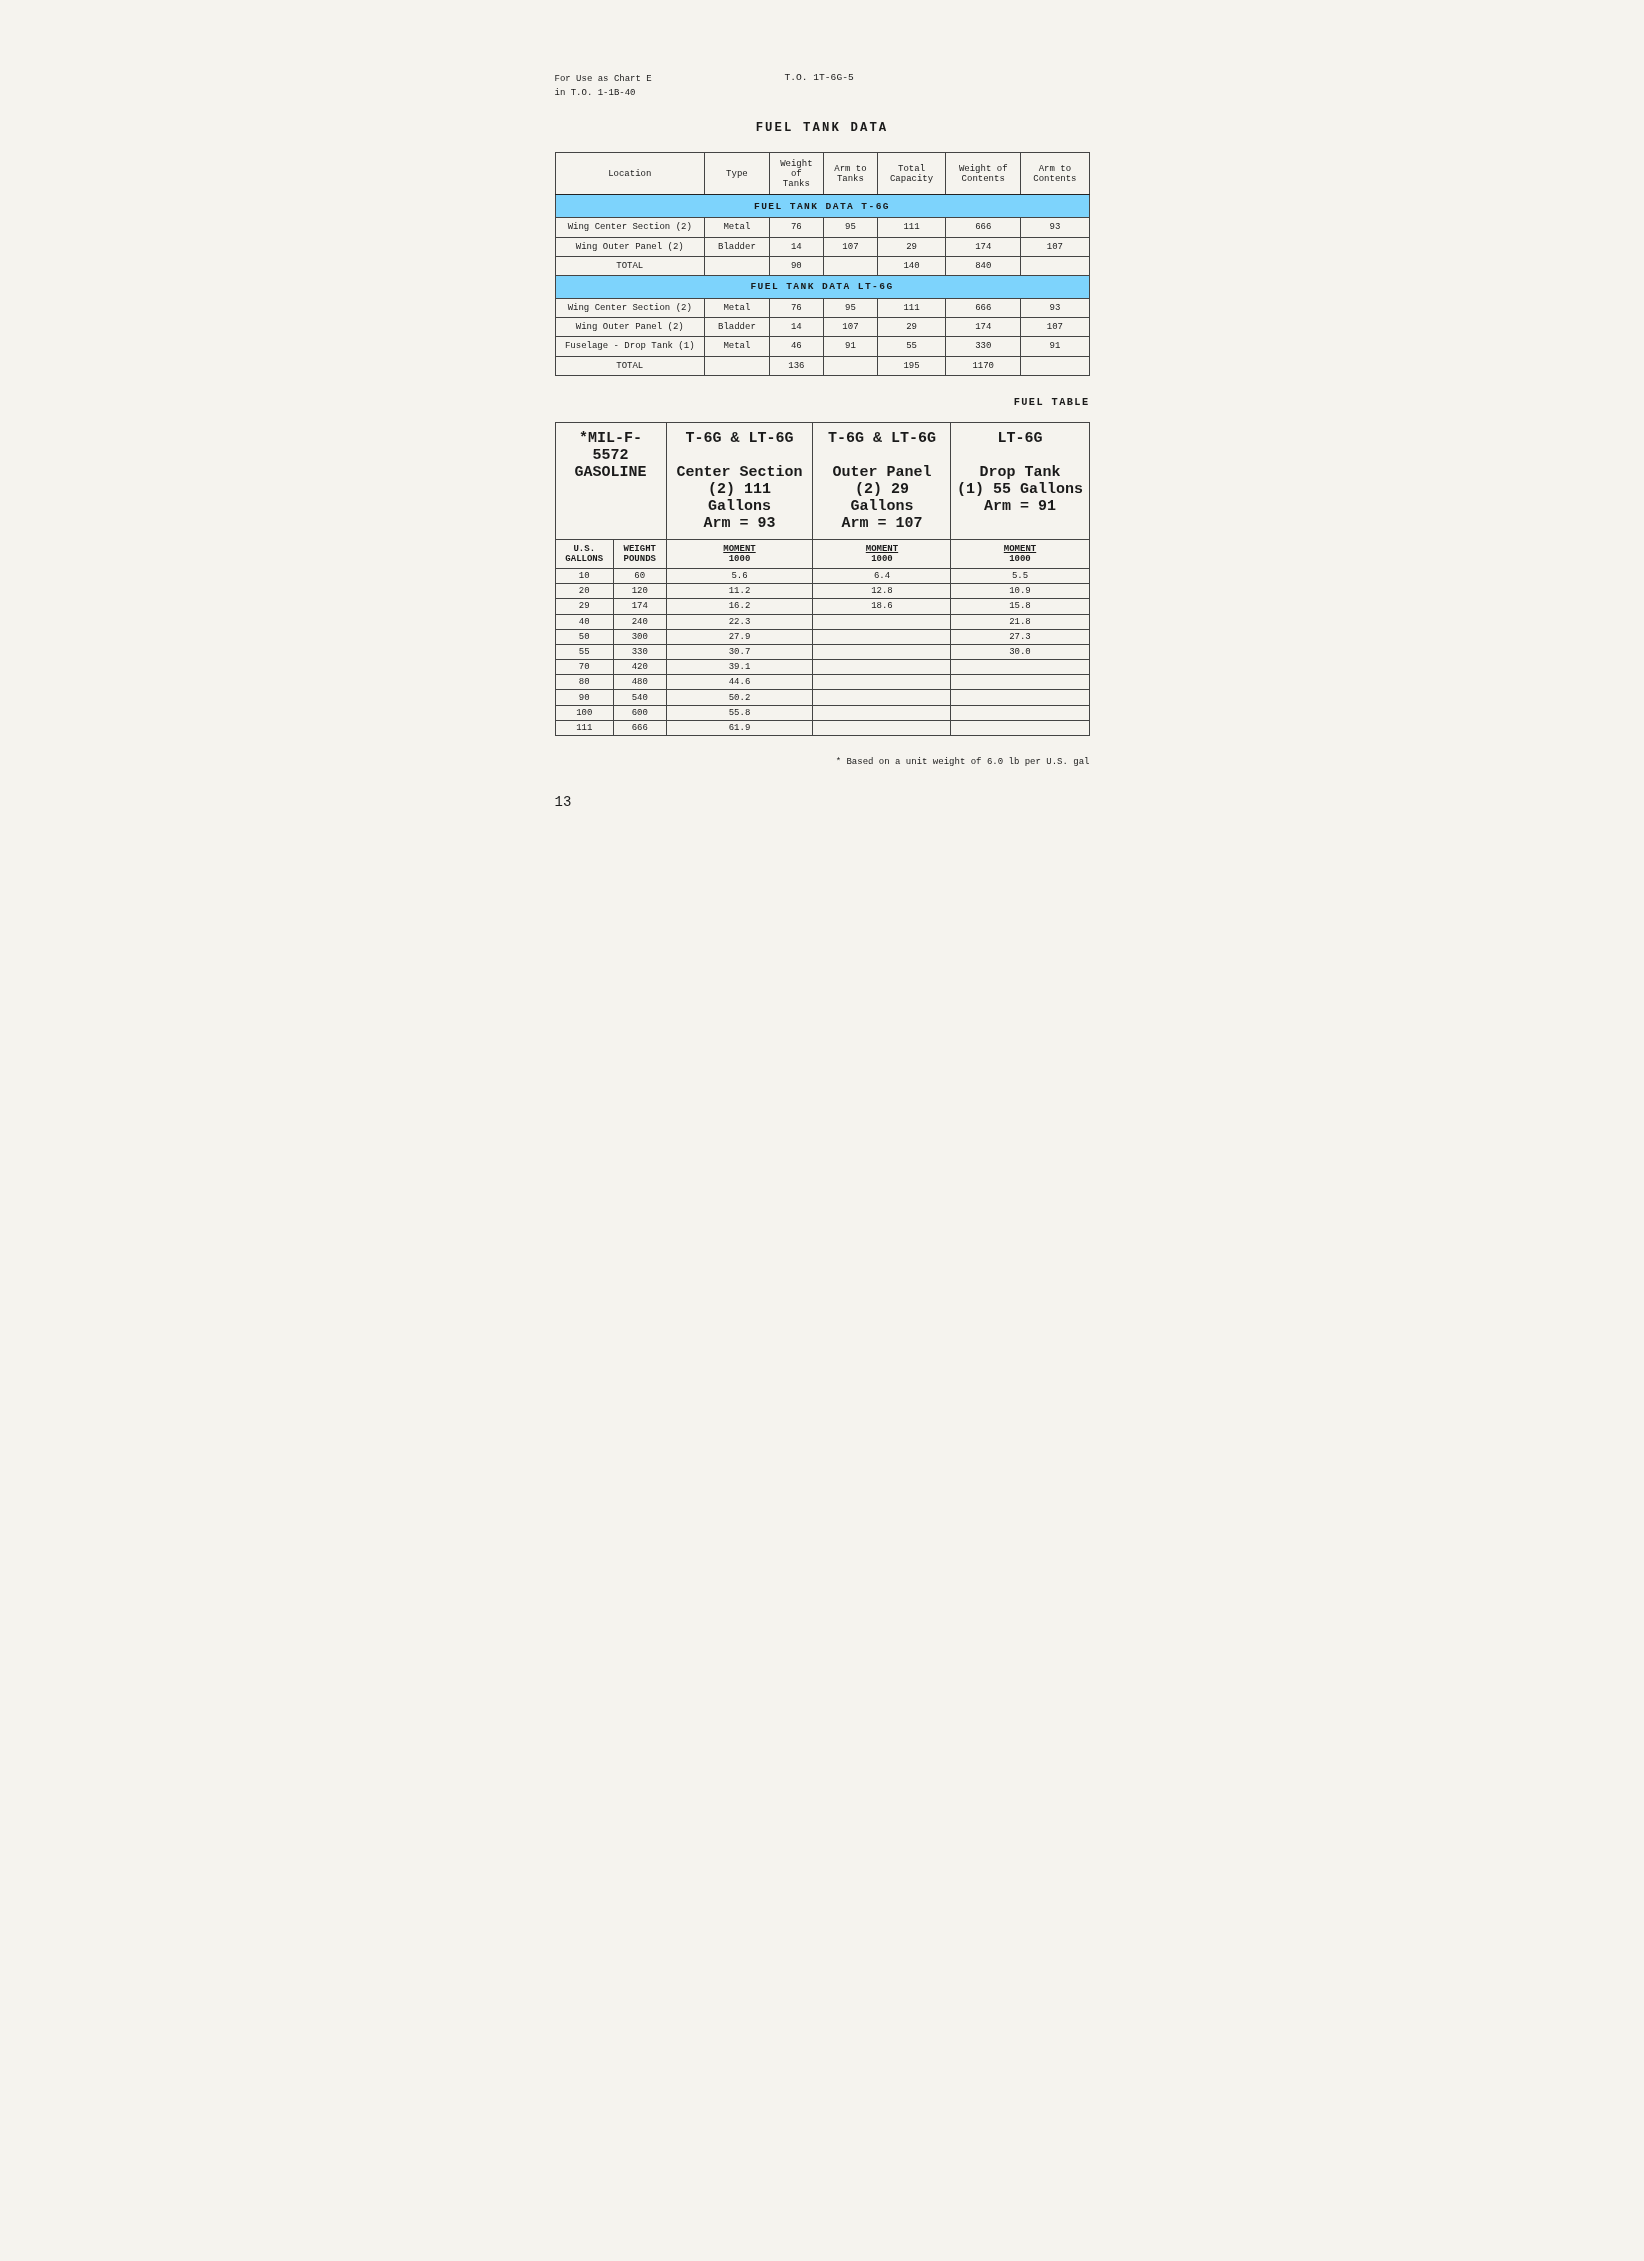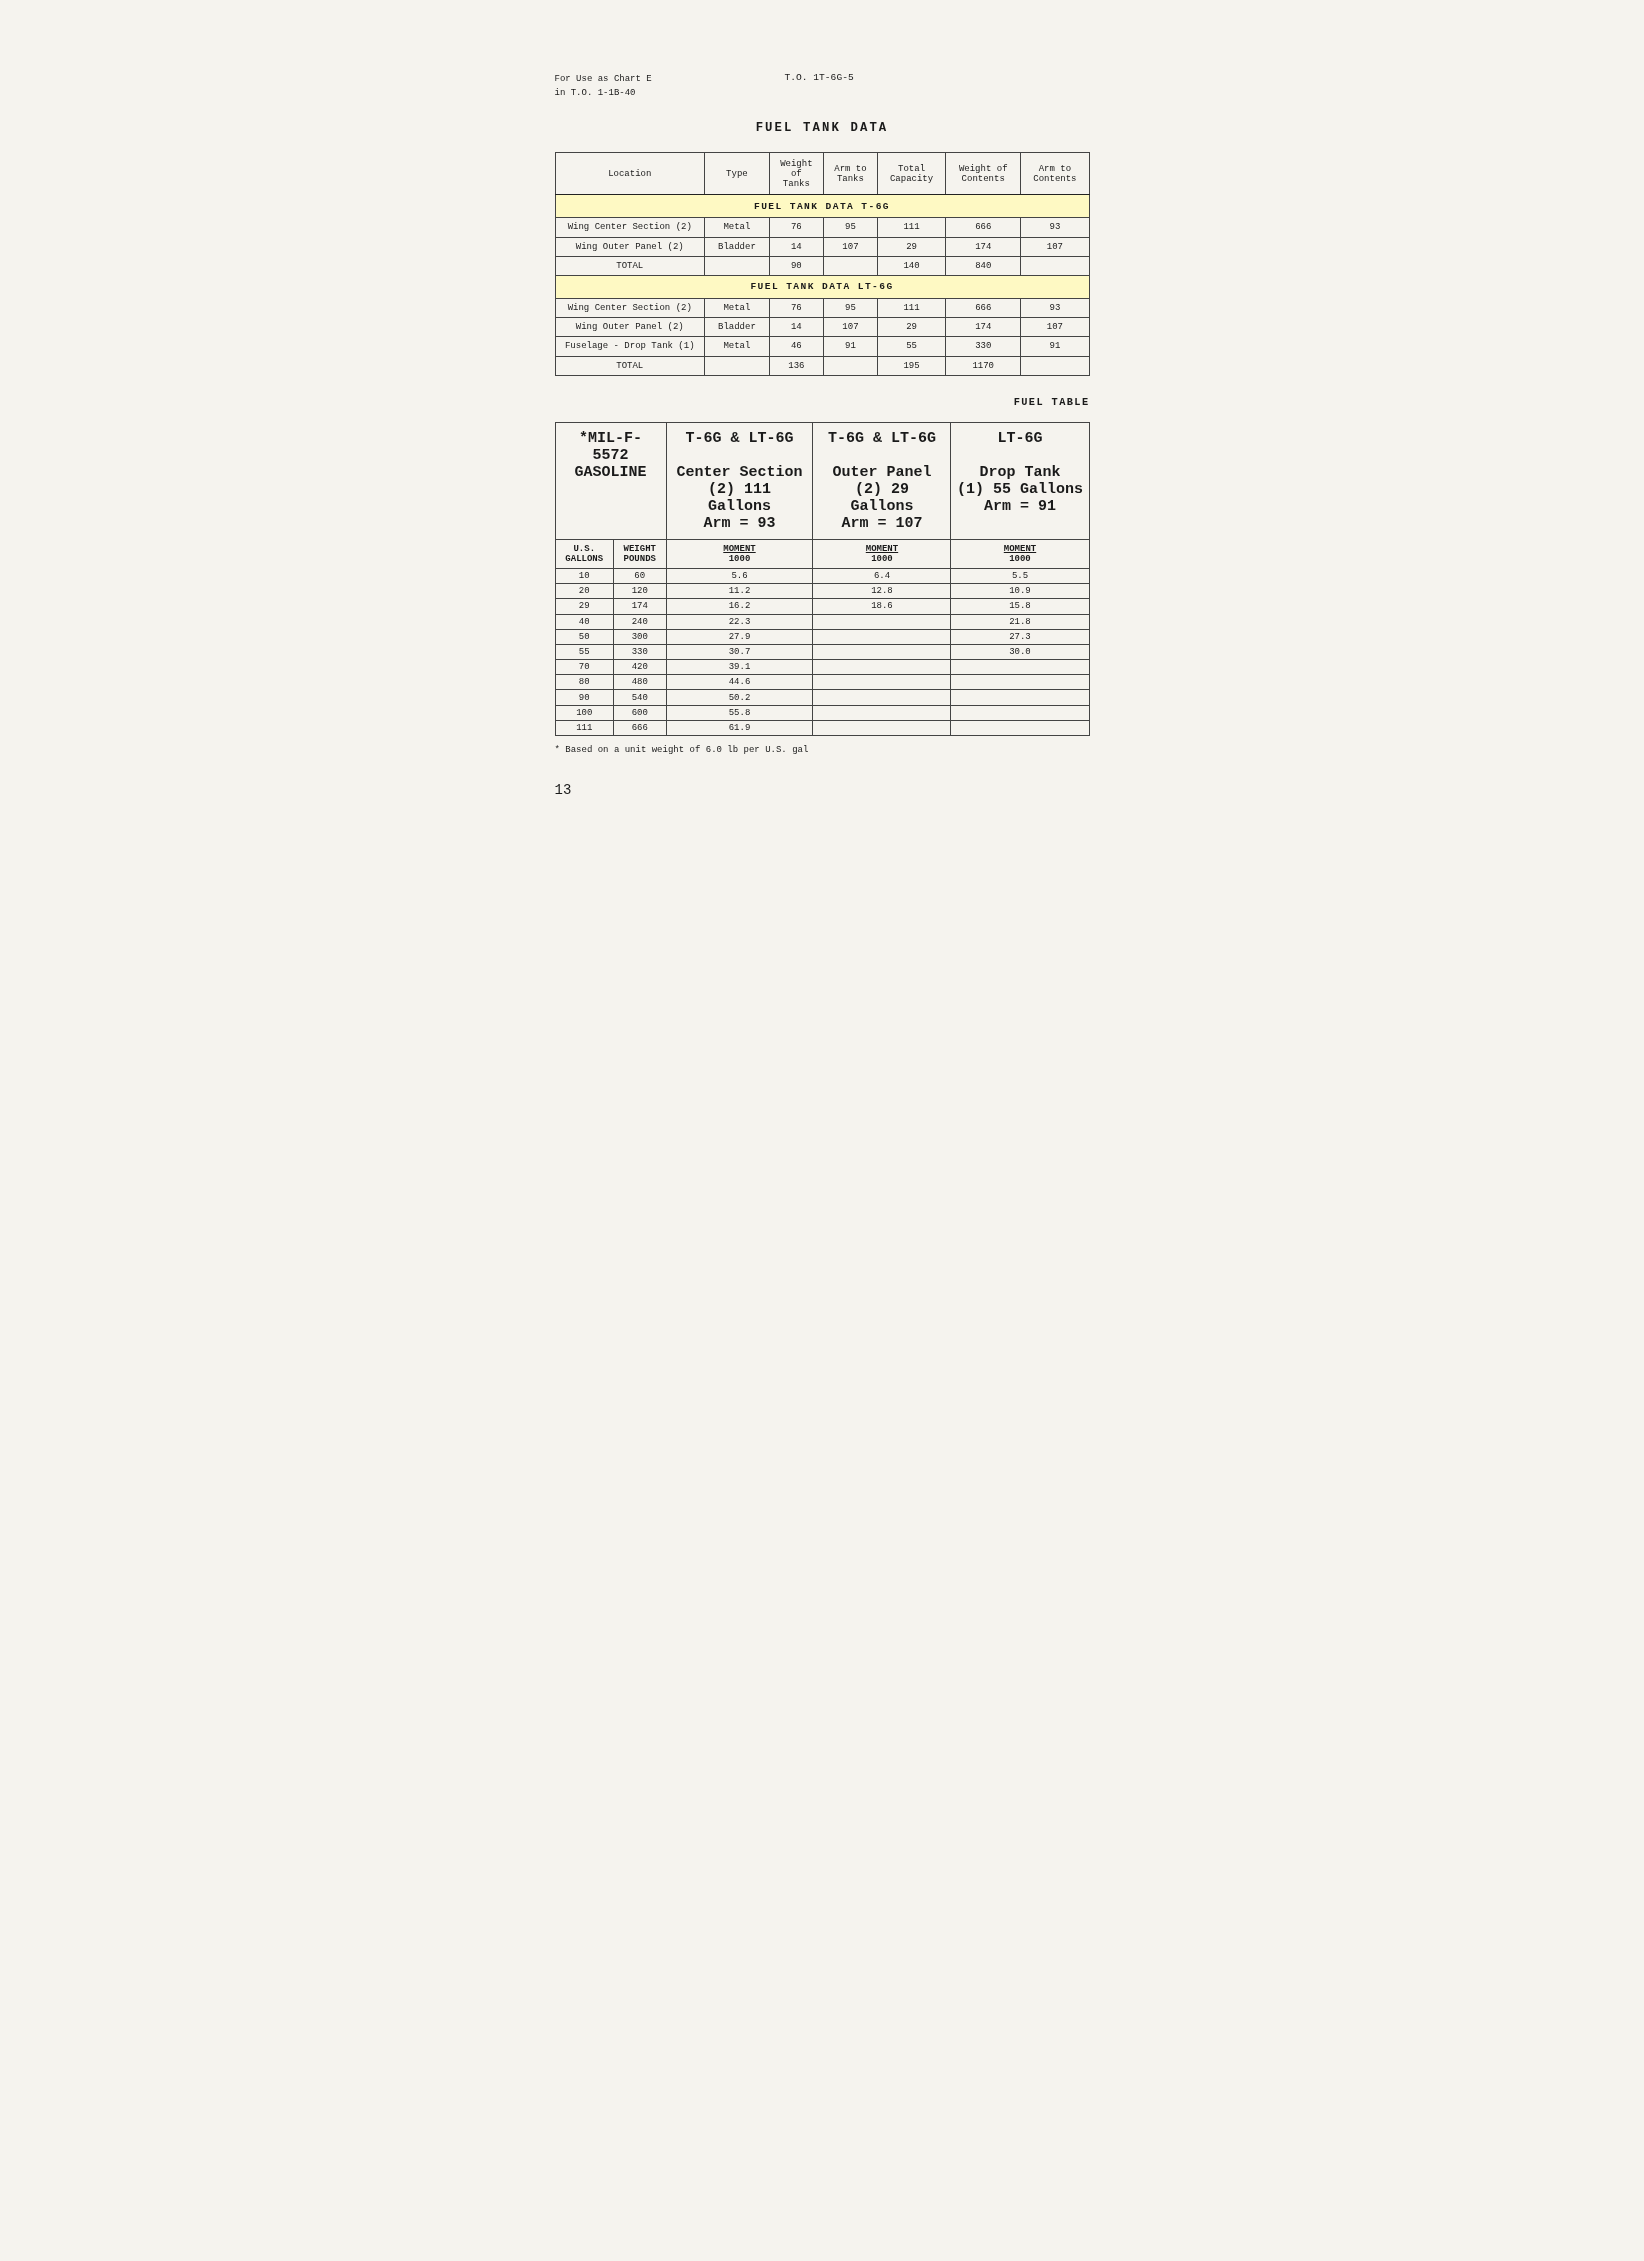--- a/index.html
+++ b/index.html
@@ -76,21 +76,21 @@
       border: 0.7px solid #444;
       padding: 5.5px 4.1px;
       font-weight: normal;
       font-size: 9px;
     }
 
     .subsection-header td {
       font-weight: bold;
       letter-spacing: 1.4px;
       font-size: 9.6px;
-      background: #fef9c3;
+      background: #7dd3fc;
       padding: 5.5px;
       border: 0.7px solid #444;
     }
 
     .location-col {
       text-align: left;
       width: 28%;
     }
 
     .total-row td {
@@ -125,21 +125,22 @@
       border-top: 1.4px solid #444;
     }
 
     .data-row td {
       padding: 2.1px 5.5px;
       vertical-align: top;
     }
 
     .footnote {
       font-size: 9px;
-      margin-top: 9px;
+      margin-top: 21px;
+      text-align: right;
     }
 
     .page-number {
       margin-top: 27px;
       font-size: 14px;
     }
 
     .underline-header {
       border-bottom: 1.4px solid #222 !important;
     }

